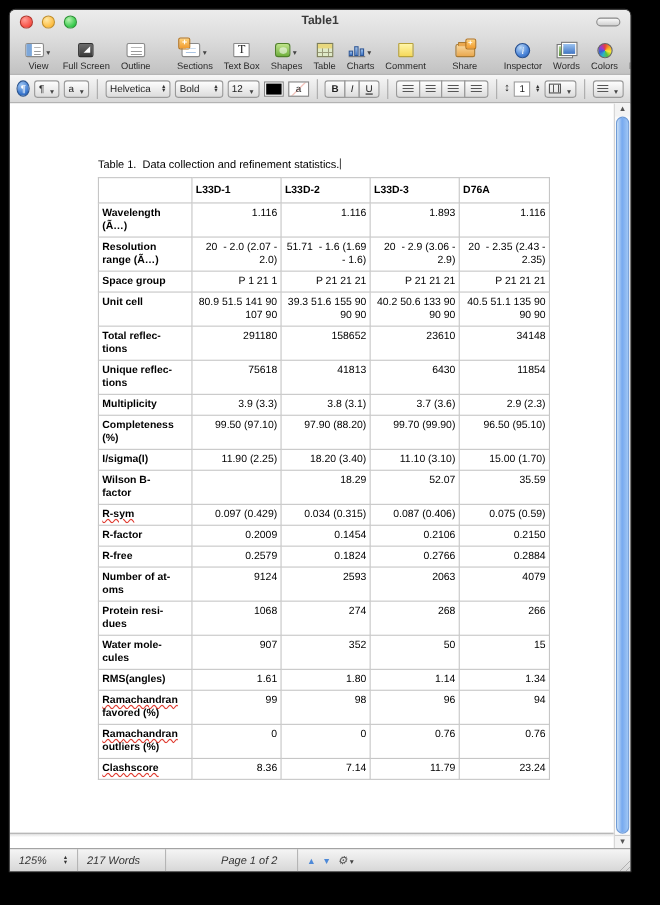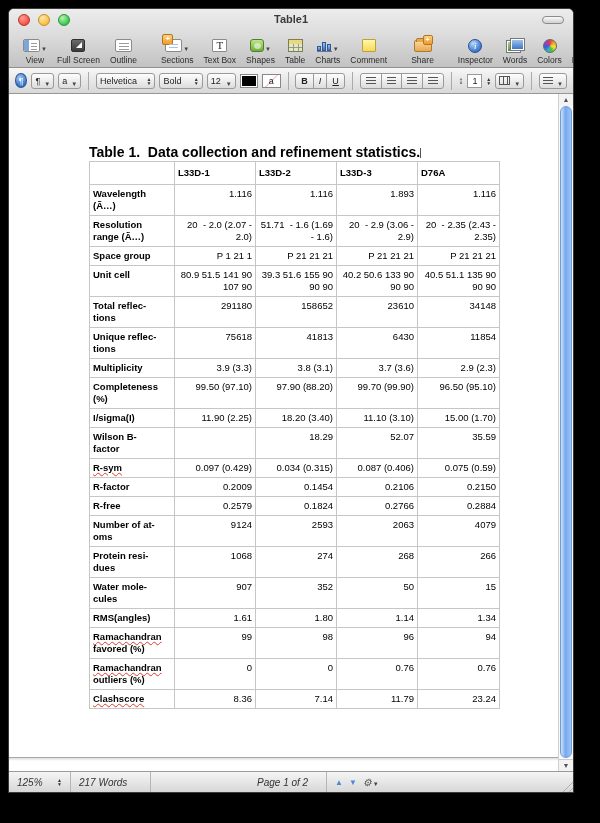--- a/index.html
+++ b/index.html
@@ -75,41 +75,41 @@
   .seg .fb-btn{border-radius:0;margin-left:-1px;padding:0 5px;}
   .seg .fb-btn:first-child{border-radius:3px 0 0 3px;margin-left:0;}
   .seg .fb-btn:last-child{border-radius:0 3px 3px 0;}
   .bars{width:10px;height:8px;background:repeating-linear-gradient(#555 0 1px,transparent 1px 3px);}
   .bars.c{background:repeating-linear-gradient(#555 0 1px,transparent 1px 3px);width:9px;}
   .fb-field{width:18px;height:14px;border:1px solid #9a9a9a;background:#fff;text-align:center;line-height:13px;}
   .colico{width:11px;height:9px;border:1px solid #555;background:repeating-linear-gradient(90deg,transparent 0 3px,#555 3px 4px);}
   
   .docarea{position:relative;flex:1;background:#fff;overflow:hidden;}
   .pagegap{position:absolute;left:0;right:15px;top:663px;height:4px;border-top:1px solid #a8a8a8;background:linear-gradient(#ddd,#fff);}
-  .doc-title{position:absolute;left:80px;top:50px;font-size:14px;font-weight:bold;color:#000;white-space:pre;}
+  .doc-title{position:absolute;left:80px;top:50px;font-size:10px;font-weight:normal;color:#000;white-space:pre;}
   .caret{display:inline-block;width:1px;height:10px;background:#555;vertical-align:-1px;}
   table.stats{position:absolute;left:80px;top:67px;width:410px;border-collapse:collapse;table-layout:fixed;}
   table.stats th,table.stats td{border:1px solid #c6c6c6;font-size:9.5px;line-height:12px;
     padding:3px 3px;vertical-align:top;overflow:hidden;}
   table.stats th{font-weight:bold;text-align:left;padding:5px 3px;}
   td.rl{font-weight:bold;text-align:left;white-space:pre-line;}
   td.rv{text-align:right;white-space:pre-wrap;}
   .squiggle{text-decoration:underline;text-decoration-style:wavy;text-decoration-color:#e03a2f;text-decoration-thickness:1px;}
   
   .vscroll{position:absolute;right:0;top:0;bottom:0;width:15px;background:#fafafa;border-left:1px solid #d0d0d0;}
   .sb-arrow{position:absolute;left:0;right:0;height:12px;text-align:center;font-size:7px;color:#555;line-height:12px;background:#f3f3f3;}
   .sb-arrow.up{top:0;} .sb-arrow.down{bottom:0;border-top:1px solid #ccc;}
   .sb-thumb{position:absolute;left:1px;right:1px;top:12px;bottom:13px;border-radius:7px;
     background:linear-gradient(90deg,#cde2f9 0%,#76a9ef 45%,#9fc6f5 100%);border:1px solid #6f9bd6;}
   
   .statusbar{height:21px;background:linear-gradient(#f5f5f5,#d7d7d7);border-top:1px solid #9a9a9a;
     display:flex;align-items:center;font-size:10px;color:#333;position:relative;font-style:italic;}
   .st-sec{display:flex;align-items:center;height:100%;padding:0 8px;border-right:1px solid #b5b5b5;gap:4px;}
   .st-zoom{width:62px;justify-content:space-between;}
-  .st-words{width:80px;} .st-page{width:78px;margin-left:98px;}
+  .st-words{width:80px;} .st-page{width:78px;margin-left:42px;}
   .st-nav{gap:6px;border-right:none;}
   .tri{font-size:8px;color:#4d89d8;} .gear{font-size:10px;color:#555;}
   .grip{position:absolute;right:0;bottom:0;width:13px;height:13px;
     background:repeating-linear-gradient(135deg,transparent 0 3px,#b0b0b0 3px 4px);
     clip-path:polygon(100% 0,100% 100%,0 100%);}
 </style>
 </head>
 <body>
 
 <div class="screen">

